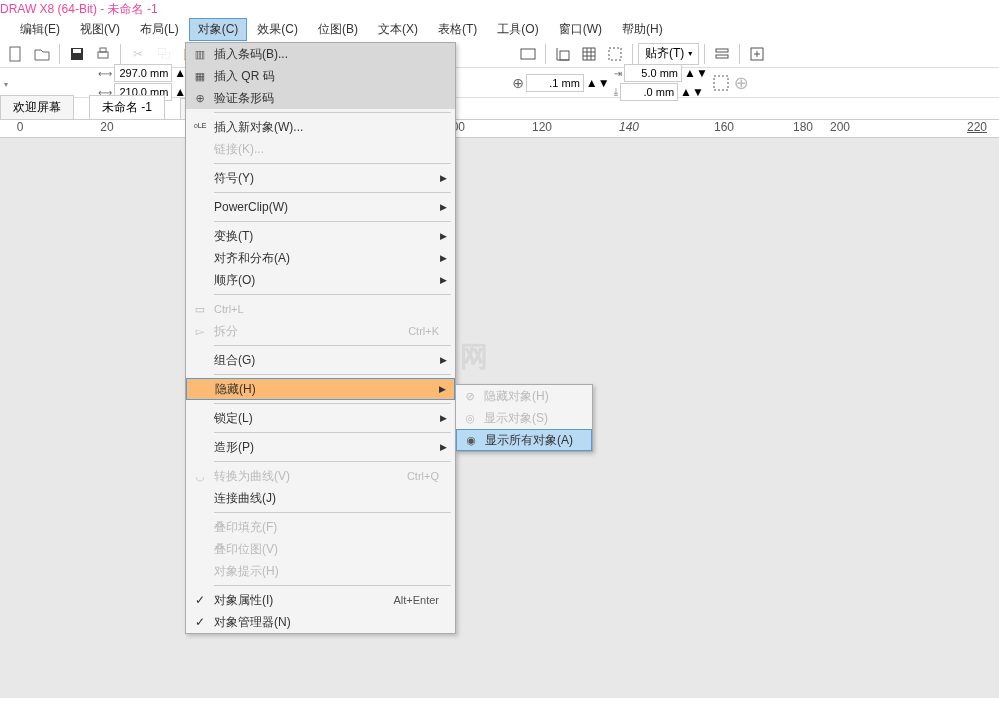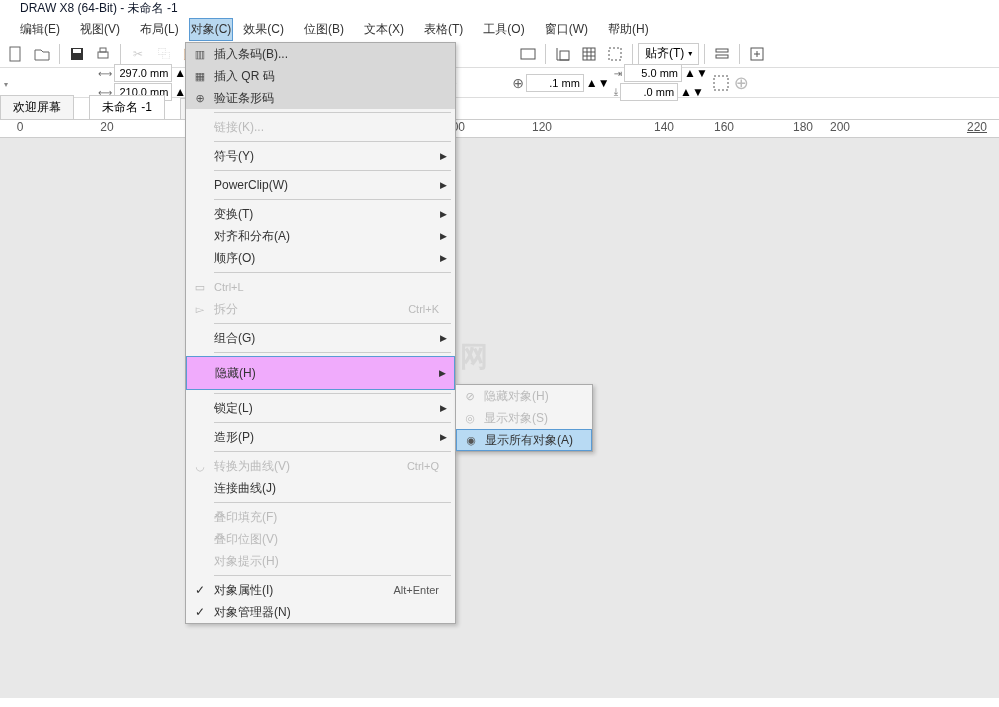--- a/index.html
+++ b/index.html
@@ -1,22 +1,22 @@
 <!DOCTYPE html>
 <html><head>
 <meta charset="utf-8">
 <style>
 * { margin: 0; padding: 0; box-sizing: border-box; font-family: "Microsoft YaHei", "SimSun", sans-serif; font-size: 12px; }
 body { width: 999px; height: 707px; background: #fff; overflow: hidden; position: relative; }
 
-.titlebar { height: 18px; padding-left: 20px; color: #0f172a; display: flex; }
+.titlebar { height: 18px; padding-left: 0; color: #ec4899; display: flex; align-items: center; }
 
 .menubar { height: 22px; display: flex; align-items: center; padding-left: 10px; gap: 0; }
 .menubar-item { padding: 3px 10px; cursor: pointer; color: #333; }
-.menubar-item.active { background: #b8d8f0; border: 1px solid #5a9bd4; padding: 2px 1px; }
+.menubar-item.active { background: #b8d8f0; border: 1px solid #5a9bd4; padding: 2px 8px; }
 
 .toolbar { height: 28px; border-bottom: 1px solid #ddd; display: flex; align-items: center; gap: 2px; padding: 0 4px; }
 .toolbar .tb-btn { width: 24px; height: 24px; display: flex; align-items: center; justify-content: center; color: #555; }
 .toolbar .tb-sep { width: 1px; height: 20px; background: #ccc; margin: 0 3px; }
 .toolbar .tb-dropdown { padding: 2px 6px; border: 1px solid #ccc; display: flex; align-items: center; gap: 4px; height: 22px; }
 
 .prop-bar { height: 30px; border-bottom: 1px solid #ddd; display: flex; align-items: center; gap: 2px; padding: 0 4px; }
 .prop-input { width: 58px; height: 18px; border: 1px solid #ccc; padding: 0 3px; font-size: 11px; text-align: right; }
 .prop-stack { display: flex; flex-direction: column; gap: 1px; }
 
@@ -32,21 +32,21 @@
 .watermark { position: absolute; left: 410px; top: 200px; color: rgba(200,200,200,0.5); font-size: 28px; font-weight: bold; letter-spacing: 2px; }
 
 
 .dropdown { position: absolute; left: 185px; top: 42px; width: 271px; background: #f4f4f4; border: 1px solid #aaa; box-shadow: 2px 2px 4px rgba(0,0,0,0.2); z-index: 100; }
 .dd-item { height: 22px; display: flex; align-items: center; padding-right: 8px; cursor: pointer; position: relative; }
 .dd-icon { width: 28px; display: flex; justify-content: center; color: #555; font-size: 11px; }
 .dd-label { flex: 1; color: #333; }
 .dd-shortcut { color: #555; font-size: 11px; padding-right: 8px; }
 .dd-arrow { color: #333; font-size: 9px; }
 .dd-item.disabled .dd-label, .dd-item.disabled .dd-icon, .dd-item.disabled .dd-shortcut { color: #bbb; }
-.dd-item.highlight-blue { background: #f0abfc; border: 1px solid #5a9bd4; height: 34px; }
+.dd-item.highlight-blue { background: #fdba74; border: 1px solid #5a9bd4; height: 22px; }
 .dd-item.highlight-gray { background: #d8d8d8; }
 .dd-sep { height: 1px; background: #ccc; margin: 3px 4px 3px 28px; }
 .dd-check { width: 28px; display: flex; justify-content: center; color: #333; font-size: 12px; }
 
 .submenu { position: absolute; left: 455px; top: 384px; width: 138px; background: #f4f4f4; border: 1px solid #aaa; box-shadow: 2px 2px 4px rgba(0,0,0,0.2); z-index: 101; }
 .sub-item { height: 22px; display: flex; align-items: center; padding-right: 8px; cursor: pointer; }
 .sub-item.disabled .dd-label, .sub-item.disabled .dd-icon { color: #bbb; }
 .sub-item.highlight { background: #b8daf3; border: 1px solid #5a9bd4; }
 
 svg { display: block; }
@@ -197,21 +197,21 @@
 </div>
 
 <div class="ruler" id="ruler">
     <div class="ruler-label" style="left: 20px;">0</div>
     <div class="ruler-label" style="left: 107px;">20</div>
     <div class="ruler-label" style="left: 194px;">40</div>
     <div class="ruler-label" style="left: 281px;">60</div>
     <div class="ruler-label" style="left: 368px;">80</div>
     <div class="ruler-label" style="left: 455px;">100</div>
     <div class="ruler-label" style="left: 542px;">120</div>
-    <div class="ruler-label" style="left: 664px;">140</div>
+    <div class="ruler-label" style="left: 629px; font-style: italic;">140</div>
     <div class="ruler-label" style="left: 724px;">160</div>
     <div class="ruler-label" style="left: 803px;">180</div>
     <div class="ruler-label" style="left: 840px;">200</div>
     <div class="ruler-label" style="left: 977px; text-decoration: underline;">220</div>
   </div>
 
 <div class="canvas-bg">
   <div class="watermark">X / 网</div>
 </div>
 
@@ -222,20 +222,24 @@
     </div>
     <div class="dd-item highlight-gray">
       <div class="dd-icon">▦</div>
       <div class="dd-label">插入 QR 码</div>
     </div>
     <div class="dd-item highlight-gray">
       <div class="dd-icon">⊕</div>
       <div class="dd-label">验证条形码</div>
     </div>
     <div class="dd-sep"></div>
+    <div class="dd-item">
+      <div class="dd-icon">ᵒᴸᴱ</div>
+      <div class="dd-label">插入新对象(W)...</div>
+    </div>
     <div class="dd-item disabled">
       <div class="dd-icon"></div>
       <div class="dd-label">链接(K)...</div>
     </div>
     <div class="dd-sep"></div>
     <div class="dd-item">
       <div class="dd-icon"></div>
       <div class="dd-label">符号(Y)</div>
       <div class="dd-arrow">▶</div>
     </div>

